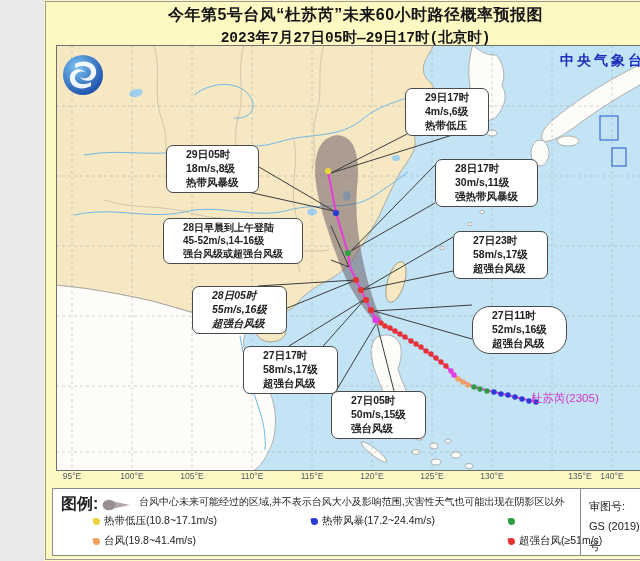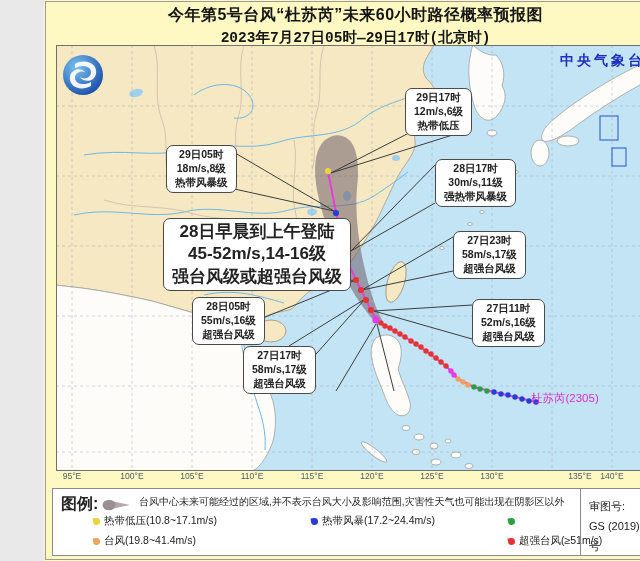--- a/index.html
+++ b/index.html
@@ -8,23 +8,23 @@
   .outer-border{position:absolute;left:1px;top:1px;right:1px;bottom:1px;border:1px solid #9a9a9a;pointer-events:none;}
   .title{position:absolute;left:0;top:5px;width:100%;text-align:center;color:#151515;}
   .title .t1{font-size:16px;font-weight:bold;letter-spacing:.5px;}
   .title .t2{font-size:14.5px;font-weight:bold;margin-top:2px;font-family:Liberation Mono, monospace;}
   .map-svg{position:absolute;left:12px;top:45px;}
   .agency{position:absolute;right:22px;top:52px;text-align:center;color:#1e2fc0;font-weight:bold;line-height:1.25;}
   .agency .a1{font-size:14px;letter-spacing:3px;}
   .agency .a2{font-size:13px;}
   .storm-label{position:absolute;left:487px;top:391px;color:#d62ec8;font-size:11.5px;font-weight:normal;white-space:nowrap;}
   .callout{position:absolute;background:#fff;border:1.5px solid #4a4a4a;border-radius:7px;
-           padding:2px 8px;text-align:center;font-size:10.5px;font-weight:bold;color:#222;
+           padding:2px 19px;font-size:10.5px;font-weight:bold;color:#222;
            line-height:1.32;white-space:nowrap;z-index:5;}
-  .callout.big{font-size:17px;}
+  .callout.big{font-size:10px;}
   .lon-label{position:absolute;top:471px;font-size:8.5px;color:#4a5a66;transform:translateX(-50%);white-space:nowrap;}
   .lat-label{position:absolute;left:620px;width:24px;height:10px;font-size:8px;color:#4a5a66;
              transform:rotate(-90deg);transform-origin:center;text-align:center;white-space:nowrap;}
   .legend{position:absolute;left:8px;top:488px;width:622px;height:66px;border:1px solid #8a8a8a;background:#fff;}
   .legend-title{position:absolute;left:8px;top:5px;font-size:16px;font-weight:bold;color:#222;}
   .cone-icon{position:absolute;left:48px;top:8px;}
   .cone-note{position:absolute;left:86px;top:6px;font-size:10px;color:#222;white-space:nowrap;}
   .li{position:absolute;font-size:10.5px;color:#222;white-space:nowrap;}
   .li .dot{display:inline-block;width:7px;height:7px;border-radius:0 50% 50% 50%;
            transform:rotate(-8deg);margin-right:4px;vertical-align:-1px;}
@@ -204,54 +204,59 @@
   </svg>
 
   <div class="agency">
     <div class="a1">中央气象台</div>
   </div>
 
   <div class="storm-label">杜苏芮(2305)</div>
 
   <div class="callout" style="left:361px;top:88px;">
     <div>29日17时</div>
-    <div>12m/s,6级</div>
+    <div>4m/s,6级</div>
     <div>热带低压</div>
   </div>
   <div class="callout" style="left:122px;top:145px;">
     <div>29日05时</div>
     <div>18m/s,8级</div>
     <div>热带风暴级</div>
   </div>
   <div class="callout" style="left:391px;top:159px;">
     <div>28日17时</div>
     <div>30m/s,11级</div>
     <div>强热带风暴级</div>
   </div>
   <div class="callout big" style="left:119px;top:218px;">
     <div>28日早晨到上午登陆</div>
     <div>45-52m/s,14-16级</div>
     <div>强台风级或超强台风级</div>
   </div>
-  <div class="callout" style="left:148px;top:297px;">
+  <div class="callout" style="left:148px;top:286px;font-style:italic;">
     <div>28日05时</div>
     <div>55m/s,16级</div>
     <div>超强台风级</div>
   </div>
   <div class="callout" style="left:199px;top:346px;">
     <div>27日17时</div>
     <div>58m/s,17级</div>
     <div>超强台风级</div>
   </div>
+  <div class="callout" style="left:287px;top:391px;">
+    <div>27日05时</div>
+    <div>50m/s,15级</div>
+    <div>强台风级</div>
+  </div>
   <div class="callout" style="left:409px;top:231px;">
     <div>27日23时</div>
     <div>58m/s,17级</div>
     <div>超强台风级</div>
   </div>
-  <div class="callout" style="left:428px;top:299px;">
+  <div class="callout" style="left:428px;top:306px;border-radius:18px;">
     <div>27日11时</div>
     <div>52m/s,16级</div>
     <div>超强台风级</div>
   </div>
 
   <span class="lon-label" style="left:28px">95°E</span>
   <span class="lon-label" style="left:88px">100°E</span>
   <span class="lon-label" style="left:148px">105°E</span>
   <span class="lon-label" style="left:208px">110°E</span>
   <span class="lon-label" style="left:268px">115°E</span>

